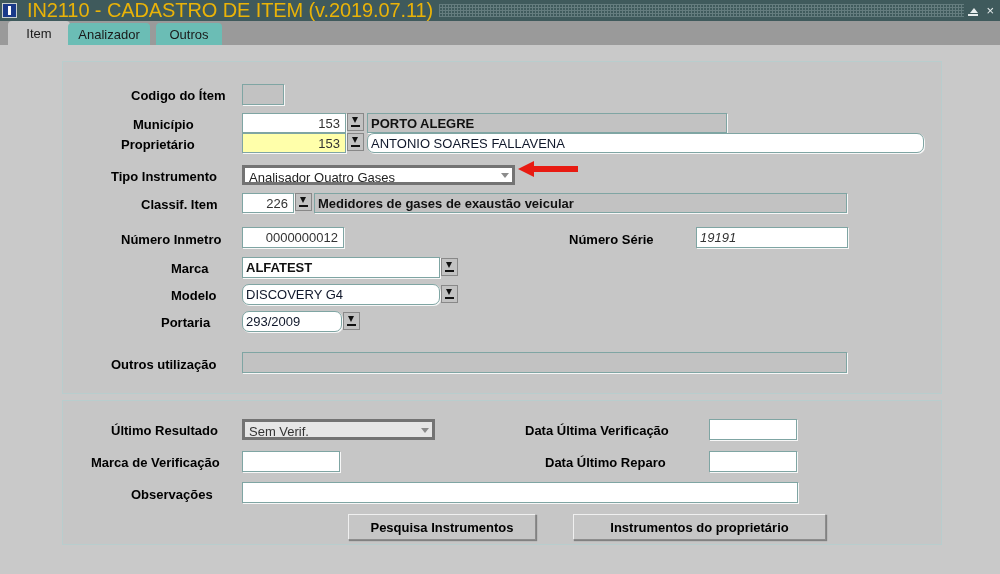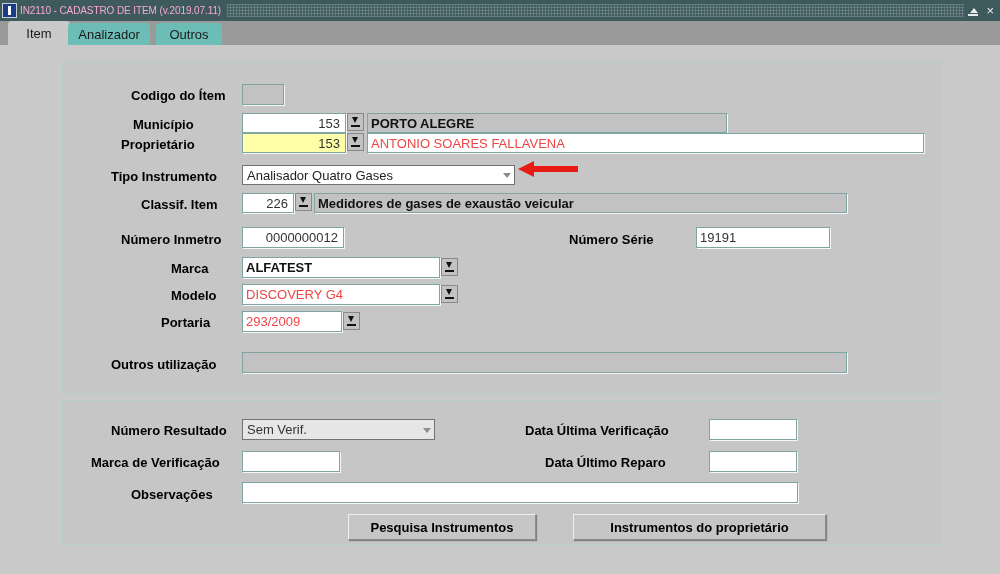--- a/index.html
+++ b/index.html
@@ -33,26 +33,27 @@
     box-sizing: border-box;
   }
   .title-icon::after {
     content: "";
     position: absolute;
     left: 5px; top: 2px;
     width: 3px; height: 9px;
     background: #ffffff;
   }
   .title-text {
-    color: #f9a8d4;
-    font-size: 10px;
+    color: #eab308;
+    font-size: 20px;
     font-weight: normal;
     white-space: nowrap;
     letter-spacing: -0.1px;
     flex: 0 0 auto;
+    margin-left: 7px;
   }
   .title-hatch {
     flex: 1 1 auto;
     height: 13px;
     margin-left: 6px;
     background-image:
       repeating-linear-gradient(0deg,  #6c8486 0 1px, transparent 1px 3px),
       repeating-linear-gradient(90deg, #6c8486 0 1px, transparent 1px 3px);
     opacity: 0.85;
   }
@@ -151,21 +152,21 @@
     line-height: 17px;
     padding: 1px 3px;
     white-space: nowrap;
     overflow: hidden;
     box-shadow: 1px 1px 0 rgba(255,255,255,0.85);
   }
   .fld.num   { text-align: right; padding-right: 5px; }
   .fld.disabled { background: #c2c2c2; color: #3e5e5e; }
   .fld.yellow   { background: #ffffaa; color: #333333; }
   .fld.bold     { font-weight: bold; color: #111111; }
-  .fld.teal     { color: #ef4444; }
+  .fld.teal     { color: #0f172a; border-radius: 7px; }
 
   .lov {
     position: absolute;
     width: 17px; height: 18px;
     background: #c2c2c2;
     border: 1px solid #888888;
     box-sizing: border-box;
     cursor: default;
   }
   .lov::before {
@@ -181,21 +182,21 @@
     content: "";
     position: absolute;
     left: 3px; bottom: 3px;
     width: 9px; height: 2px;
     background: #111111;
   }
 
   .combo {
     position: absolute;
     background: #ffffff;
-    border: 1px solid #737373;
+    border: 3px solid #737373;
     box-sizing: border-box;
     font-size: 13px;
     color: #222222;
     line-height: 17px;
     padding: 1px 20px 1px 4px;
     white-space: nowrap;
     overflow: hidden;
     cursor: default;
   }
   .combo.disabled { background: #e6e6e6; color: #333333; }
@@ -277,41 +278,41 @@
 
       <div class="lbl" style="left:78px; top:135px; width:90px;">Classif. Item</div>
       <div class="fld num" style="left:179px; top:131px; width:52px; height:20px;">226</div>
       <div class="lov" style="left:232px; top:131px;"></div>
       <div class="fld disabled bold" style="left:251px; top:131px; width:533px; height:20px;">Medidores de gases de exaustão veicular</div>
 
       <div class="lbl" style="left:58px; top:170px; width:110px;">Número Inmetro</div>
       <div class="fld num" style="left:179px; top:165px; width:102px; height:21px;">0000000012</div>
 
       <div class="lbl" style="left:506px; top:170px; width:120px;">Número Série</div>
-      <div class="fld" style="left:633px; top:165px; width:134px; height:21px;">19191</div>
+      <div class="fld" style="left:633px; top:165px; width:152px; height:21px;font-style:italic;">19191</div>
 
       <div class="lbl" style="left:108px; top:199px; width:60px;">Marca</div>
       <div class="fld bold" style="left:179px; top:195px; width:198px; height:21px;">ALFATEST</div>
       <div class="lov" style="left:378px; top:196px;"></div>
 
       <div class="lbl" style="left:108px; top:226px; width:60px;">Modelo</div>
       <div class="fld teal" style="left:179px; top:222px; width:198px; height:21px;">DISCOVERY G4</div>
       <div class="lov" style="left:378px; top:223px;"></div>
 
       <div class="lbl" style="left:98px; top:253px; width:70px;">Portaria</div>
       <div class="fld teal" style="left:179px; top:249px; width:100px; height:21px;">293/2009</div>
       <div class="lov" style="left:280px; top:250px;"></div>
 
       <div class="lbl" style="left:48px; top:295px; width:120px;">Outros utilização</div>
       <div class="fld disabled" style="left:179px; top:290px; width:605px; height:21px;"></div>
     </div>
 
     <div class="panel" id="panel-result">
 
-      <div class="lbl" style="left:48px; top:22px; width:120px;">Número Resultado</div>
+      <div class="lbl" style="left:48px; top:22px; width:120px;">Último Resultado</div>
       <div class="combo disabled" style="left:179px; top:18px; width:193px; height:21px;">
         <span>Sem Verif.</span>
         <span class="arrow"></span>
       </div>
 
       <div class="lbl" style="left:28px; top:54px; width:140px;">Marca de Verificação</div>
       <div class="fld" style="left:179px; top:50px; width:98px; height:21px;"></div>
 
       <div class="lbl" style="left:68px; top:86px; width:100px;">Observações</div>
       <div class="fld" style="left:179px; top:81px; width:556px; height:21px;"></div>

